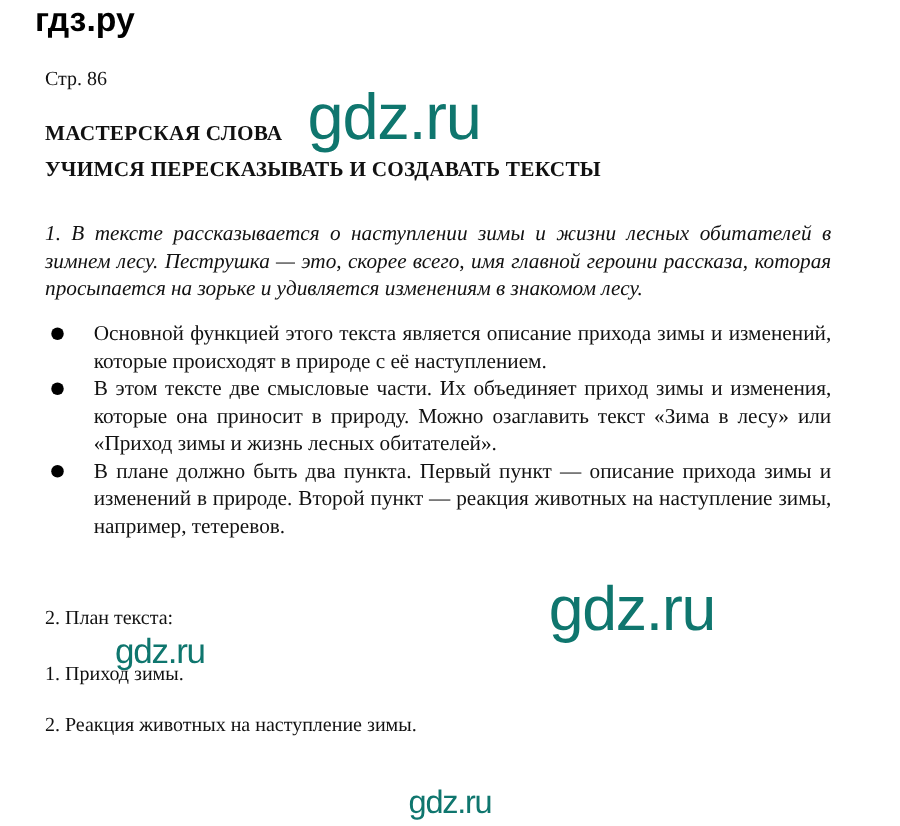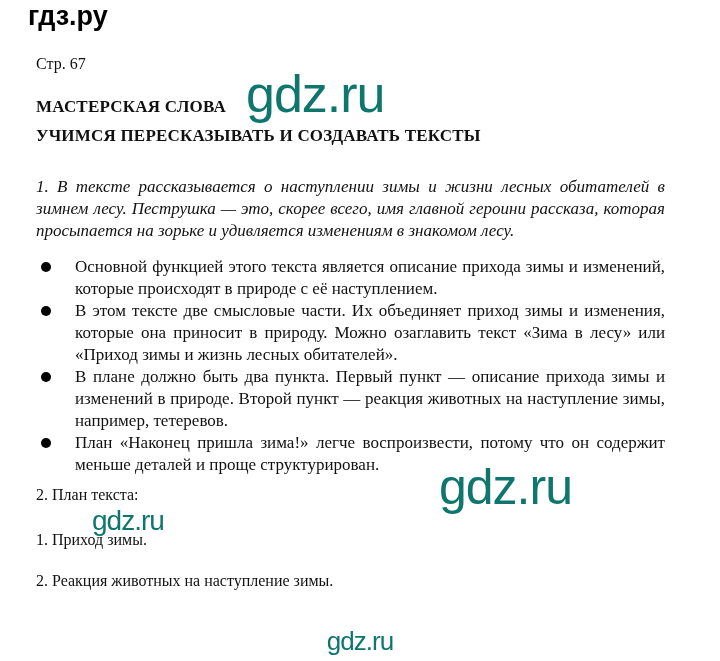--- a/index.html
+++ b/index.html
@@ -50,44 +50,40 @@
     .wm-top { left: 246px; top: 66px; font-size: 52px; line-height: 56px; }
     .wm-mid { left: 439px; top: 460px; font-size: 50px; line-height: 54px; }
     .wm-small { left: 92px; top: 506px; font-size: 28px; line-height: 30px; }
     .wm-bottom { left: 0; width: 720px; text-align: center; top: 627px; font-size: 26px; line-height: 28px; }
   </style>
 </head>
 <body>
 
 <div class="site-header">гдз.ру</div>
 
-<div class="page-ref">Стр. 67</div>
+<div class="page-ref">Стр. 86</div>
 
 <div class="heading h1">МАСТЕРСКАЯ СЛОВА</div>
 <div class="heading h2">УЧИМСЯ ПЕРЕСКАЗЫВАТЬ И СОЗДАВАТЬ ТЕКСТЫ</div>
 
 <div class="para p1">1. В тексте рассказывается о наступлении зимы и жизни лесных обитателей в зимнем лесу. Пеструшка — это, скорее всего, имя главной героини рассказа, которая просыпается на зорьке и удивляется изменениям в знакомом лесу.</div>
 
 <ul class="bullets">
   <li class="b1">
     <span class="dot"></span>
     <span>Основной функцией этого текста является описание прихода зимы и изменений, которые происходят в природе с её наступлением.</span>
   </li>
   <li>
     <span class="dot"></span>
     <span>В этом тексте две смысловые части. Их объединяет приход зимы и изменения, которые она приносит в природу. Можно озаглавить текст «Зима в лесу» или «Приход зимы и жизнь лесных обитателей».</span>
   </li>
   <li>
     <span class="dot"></span>
     <span>В плане должно быть два пункта. Первый пункт — описание прихода зимы и изменений в природе. Второй пункт — реакция животных на наступление зимы, например, тетеревов.</span>
   </li>
-  <li>
-    <span class="dot"></span>
-    <span>План «Наконец пришла зима!» легче воспроизвести, потому что он содержит меньше деталей и проще структурирован.</span>
-  </li>
 </ul>
 
 <div class="line l-plan">2. План текста:</div>
 <div class="line l-item1">1. Приход зимы.</div>
 <div class="line l-item2">2. Реакция животных на наступление зимы.</div>
 
 <div class="wm wm-top">gdz.ru</div>
 <div class="wm wm-mid">gdz.ru</div>
 <div class="wm wm-small">gdz.ru</div>
 <div class="wm wm-bottom">gdz.ru</div>

